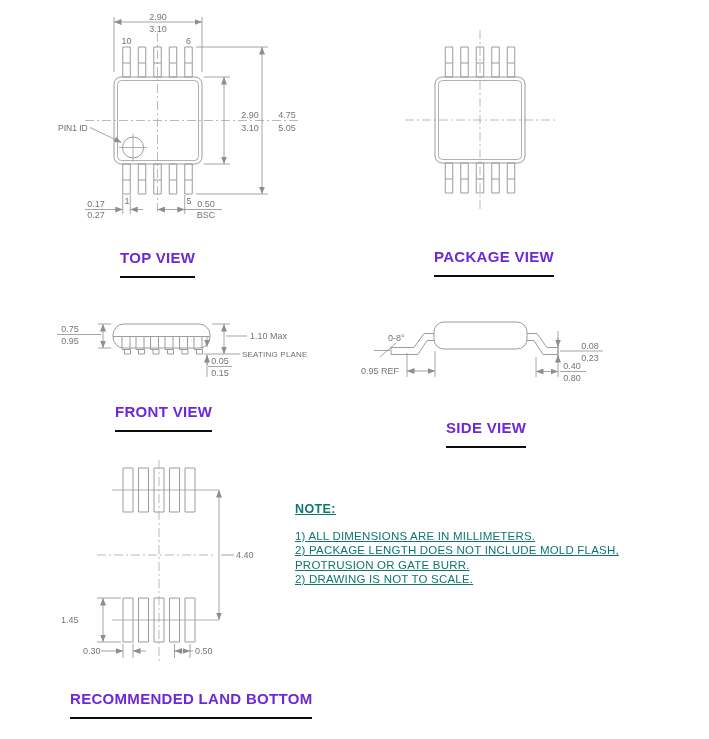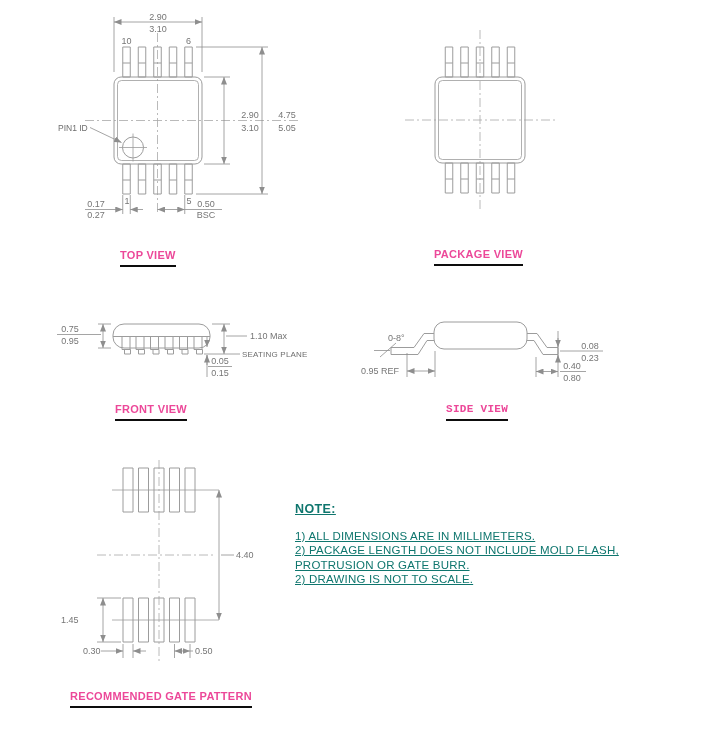--- a/index.html
+++ b/index.html
@@ -10,22 +10,22 @@
   .ol{stroke:#9c9c9c;stroke-width:1;fill:none;stroke-linejoin:round;}
   .dl{stroke:#8e8e8e;stroke-width:0.8;fill:none;}
   .cl{stroke:#a8a8a8;stroke-width:0.8;fill:none;stroke-dasharray:9 3 2 3;}
   .thin{stroke:#9c9c9c;stroke-width:0.8;fill:none;}
   text{font-family:"Liberation Sans",sans-serif;}
   .dt{font-size:9px;fill:#757575;}
   .lt{font-size:8.5px;fill:#6e6e6e;}
   .st{font-size:8px;fill:#6e6e6e;letter-spacing:0.2px;}
   .pn{font-size:9px;fill:#757575;}
   
-  .view-title{position:absolute;font-weight:bold;font-size:11px;color:#ec4899;
-              border-bottom:2px solid #0d0d0d;padding-bottom:4px;letter-spacing:0.3px;white-space:nowrap;}
+  .view-title{position:absolute;font-weight:bold;font-size:15px;color:#6d28d9;
+              border-bottom:2px solid #0d0d0d;padding-bottom:10px;letter-spacing:0.3px;white-space:nowrap;}
   .notes{position:absolute;left:295px;top:502px;width:340px;color:#0f766e;}
   .note-heading{font-weight:bold;font-size:12.5px;text-decoration:underline;letter-spacing:0.4px;margin:0 0 13px 0;}
   .note-item{font-weight:normal;font-size:11.5px;line-height:14.4px;text-decoration:underline;letter-spacing:0.2px;margin:0;}
 </style>
 </head>
 <body>
 
 <div class="canvas">
 
 <svg width="709" height="739" viewBox="0 0 709 739">
@@ -269,22 +269,22 @@
       <line class="dl" x1="174.5" y1="651" x2="190" y2="651" marker-start="url(#mE)" marker-end="url(#mE)"></line>
       <line class="dl" x1="190" y1="651" x2="193" y2="651"></line>
       <text class="dt" x="195" y="654">0.50</text>
     </g>
   </g>
 </svg>
 
   <div class="view-title" style="left:120px;top:249px;">TOP VIEW</div>
   <div class="view-title" style="left:434px;top:248px;">PACKAGE VIEW</div>
   <div class="view-title" style="left:115px;top:403px;">FRONT VIEW</div>
-  <div class="view-title" style="left:446px;top:403px;font-family:Liberation Mono, monospace;">SIDE VIEW</div>
-  <div class="view-title" style="left:70px;top:690px;">RECOMMENDED GATE PATTERN</div>
+  <div class="view-title" style="left:446px;top:419px;">SIDE VIEW</div>
+  <div class="view-title" style="left:70px;top:690px;">RECOMMENDED LAND BOTTOM</div>
 
   <div class="notes">
     <p class="note-heading">NOTE:</p>
     <p class="note-item">1) ALL DIMENSIONS ARE IN MILLIMETERS.</p>
     <p class="note-item">2) PACKAGE LENGTH DOES NOT INCLUDE MOLD FLASH, PROTRUSION OR GATE BURR.</p>
     <p class="note-item">2) DRAWING IS NOT TO SCALE.</p>
   </div>
 
 </div>
 

